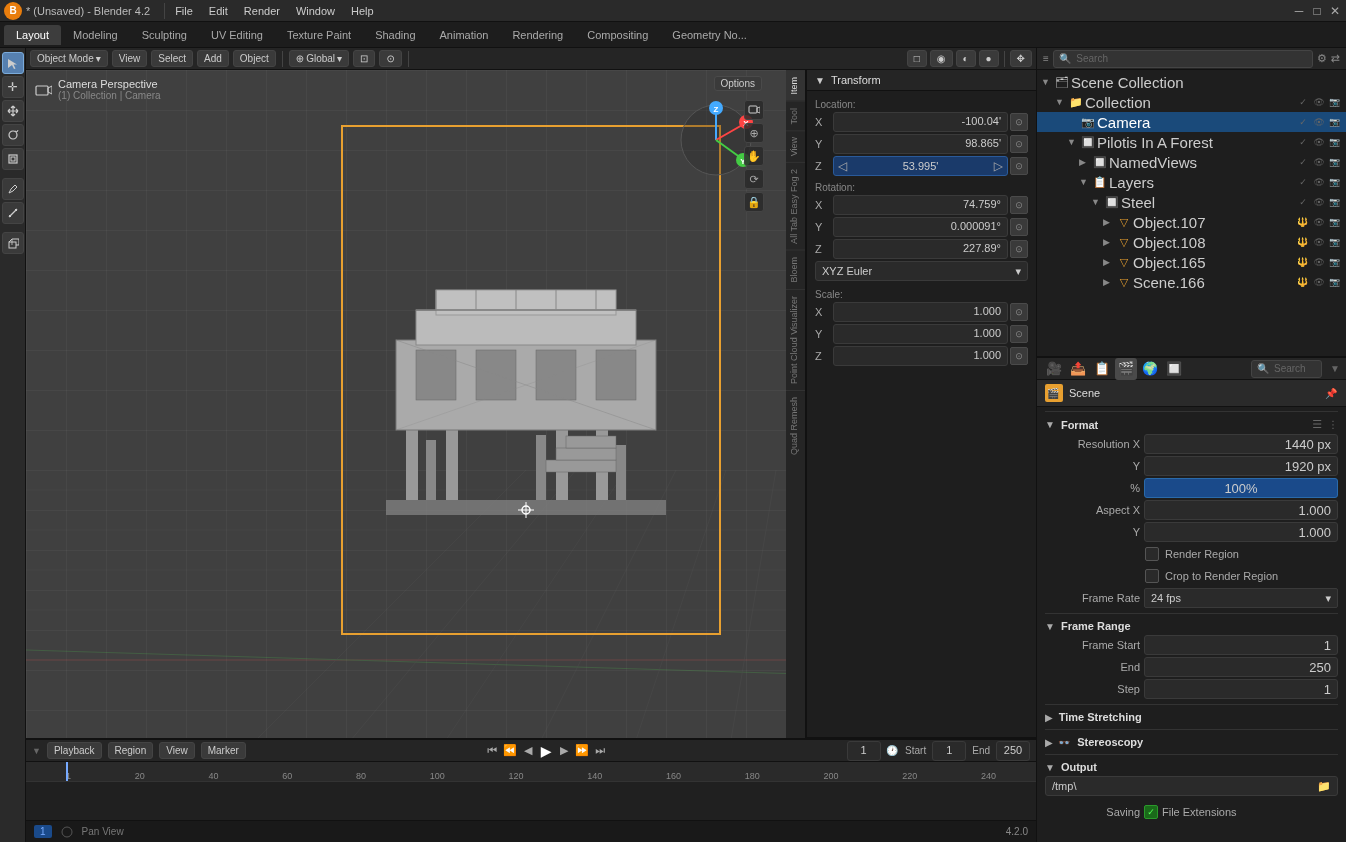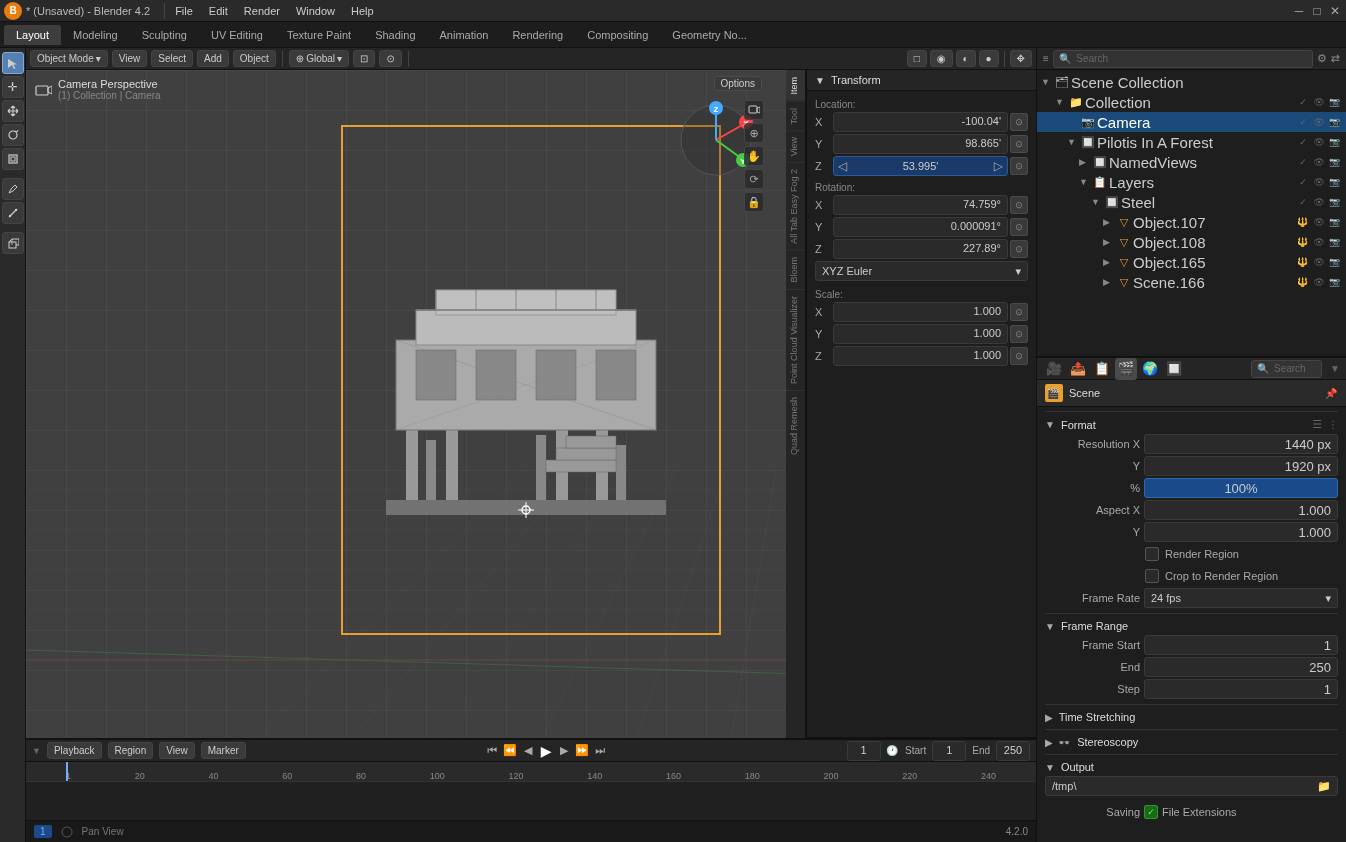--- a/index.html
+++ b/index.html
@@ -346,21 +346,21 @@
       border-top: 1px solid #333;
       padding: 4px 0;
     }
     .prop-section-header {
       display: flex; align-items: center;
       padding: 2px 0;
       cursor: pointer;
       gap: 6px;
     }
     .prop-section-header .arrow { color: #aaa; font-size: 10px; }
-    .prop-section-header .title { font-size: 11px; color: #ddd; font-weight: 400; }
+    .prop-section-header .title { font-size: 11px; color: #ddd; font-weight: 700; }
     .prop-section-header .spacer { flex: 1; }
     .prop-section-header .list-icon { color: #666; font-size: 11px; }
 
     .prop-row {
       display: flex;
       align-items: center;
       height: 22px;
       gap: 4px;
     }
     .prop-row-label {

